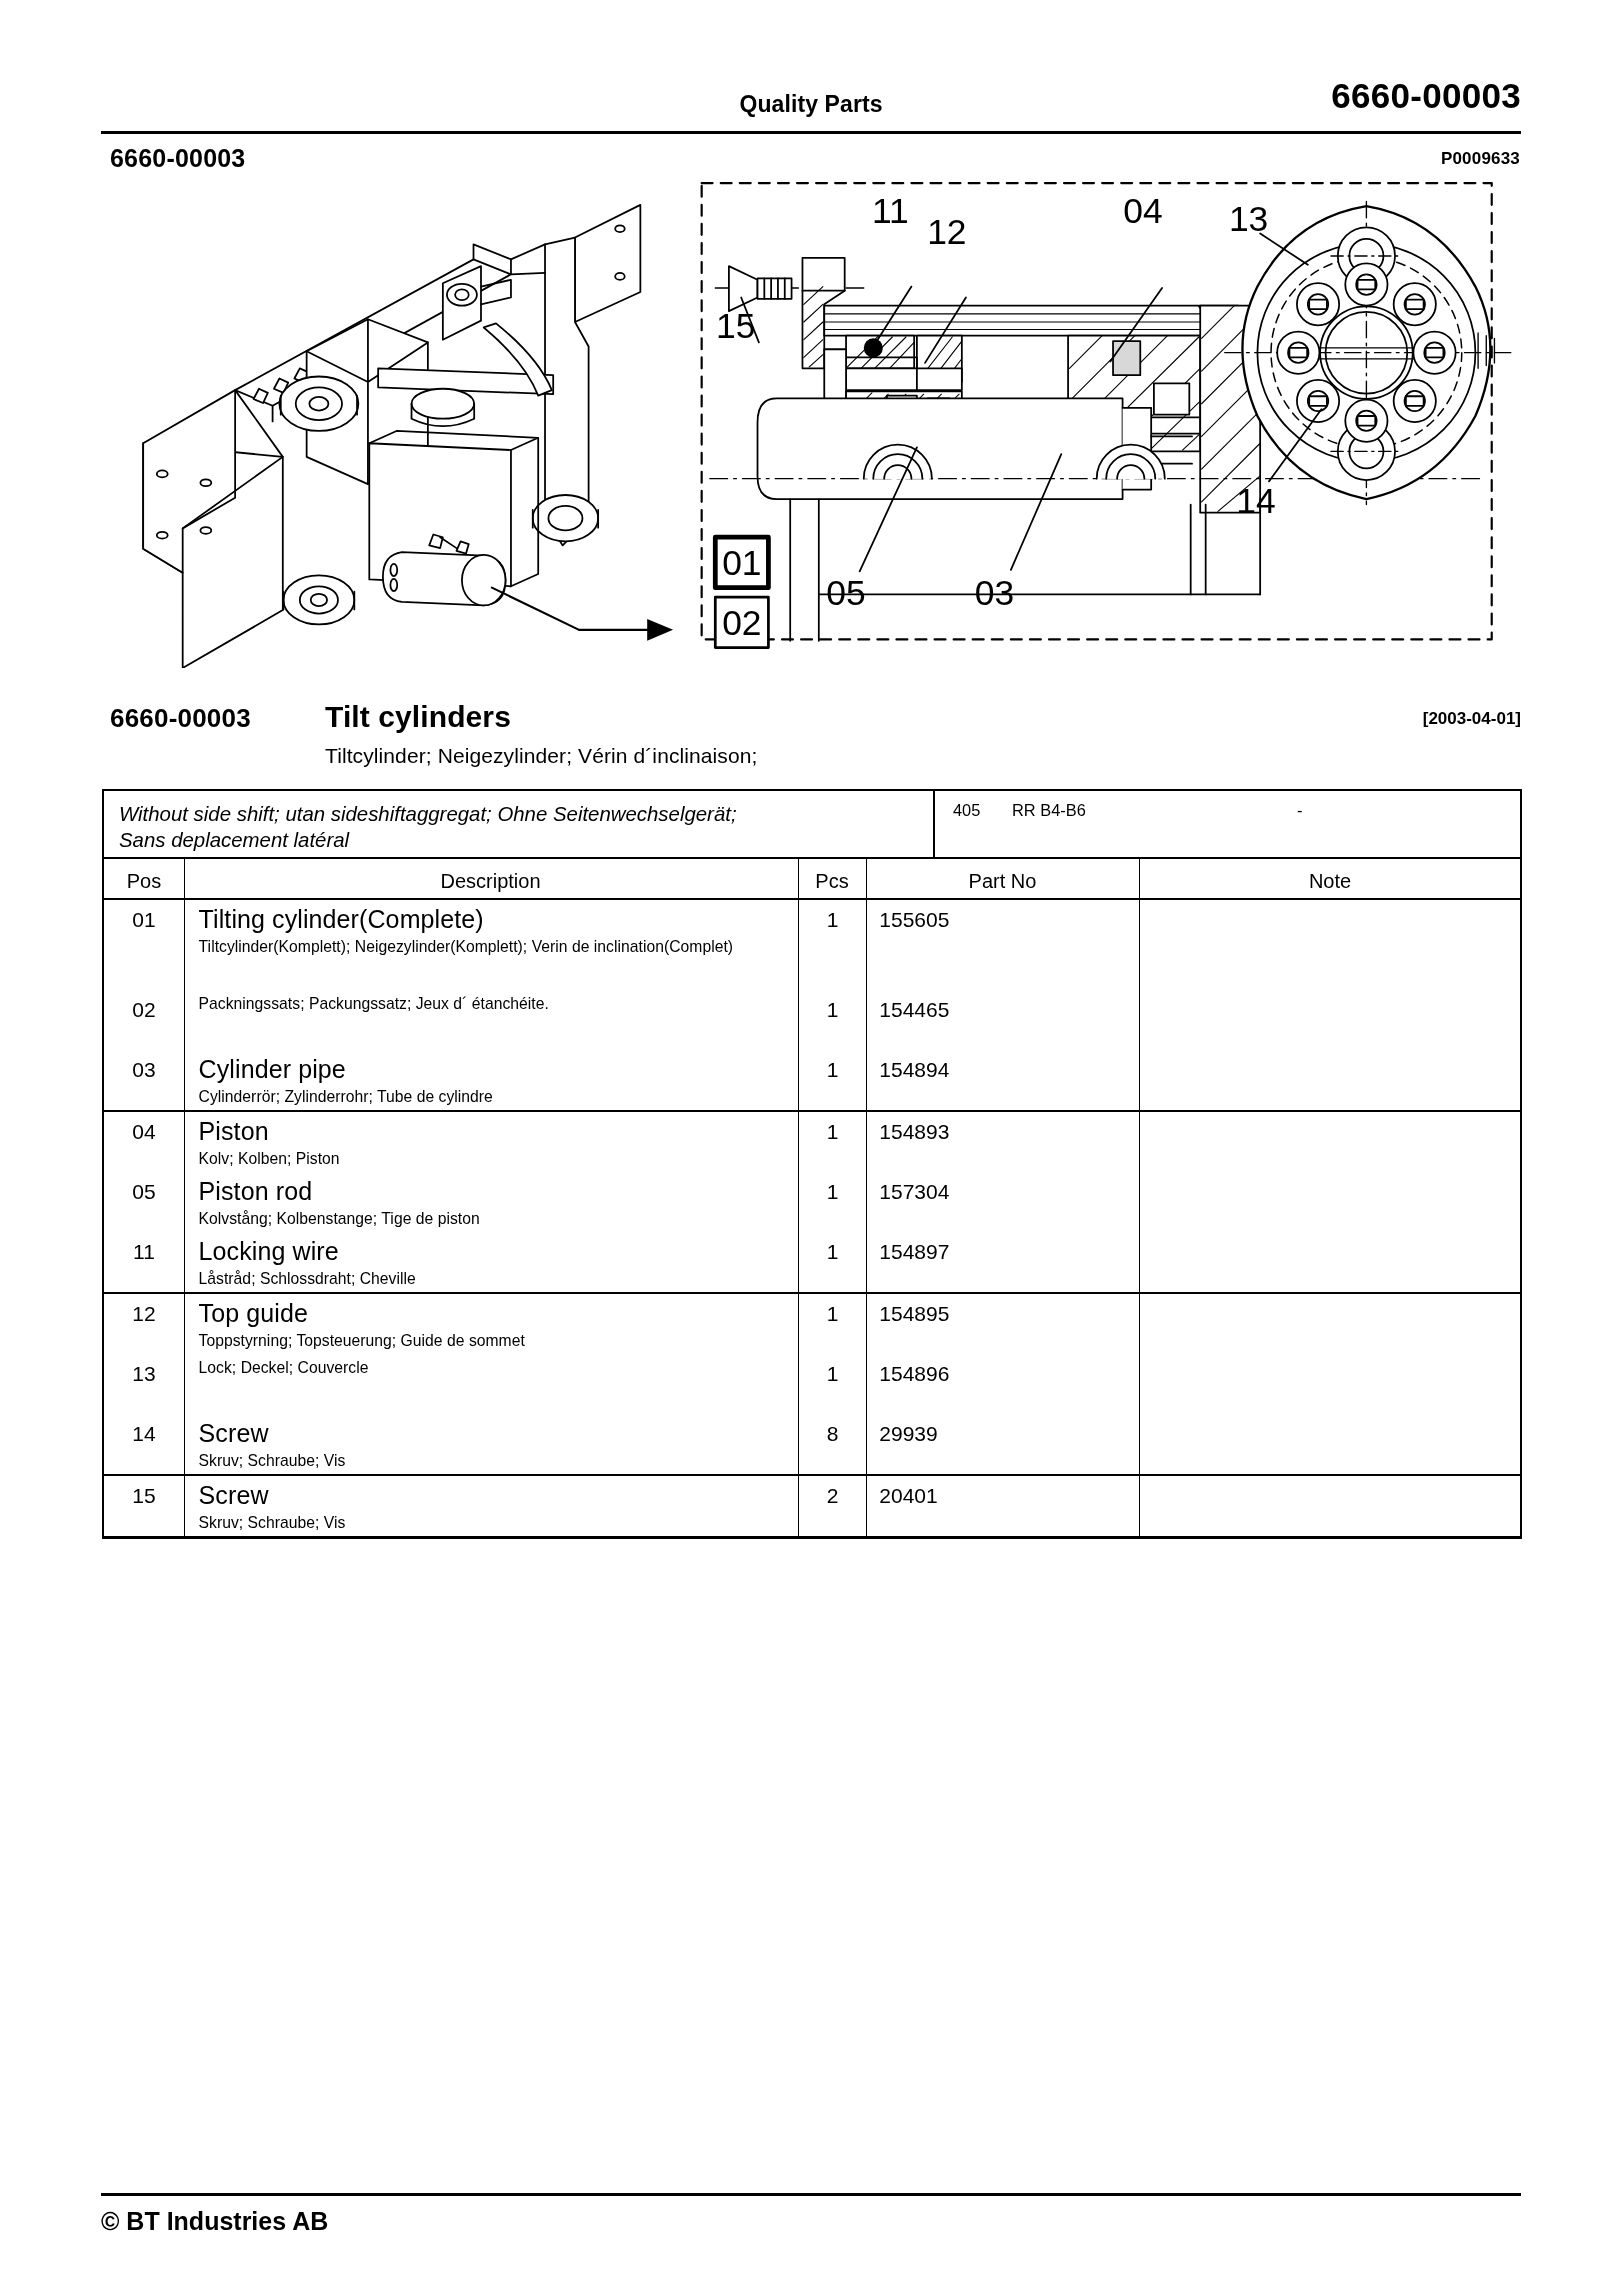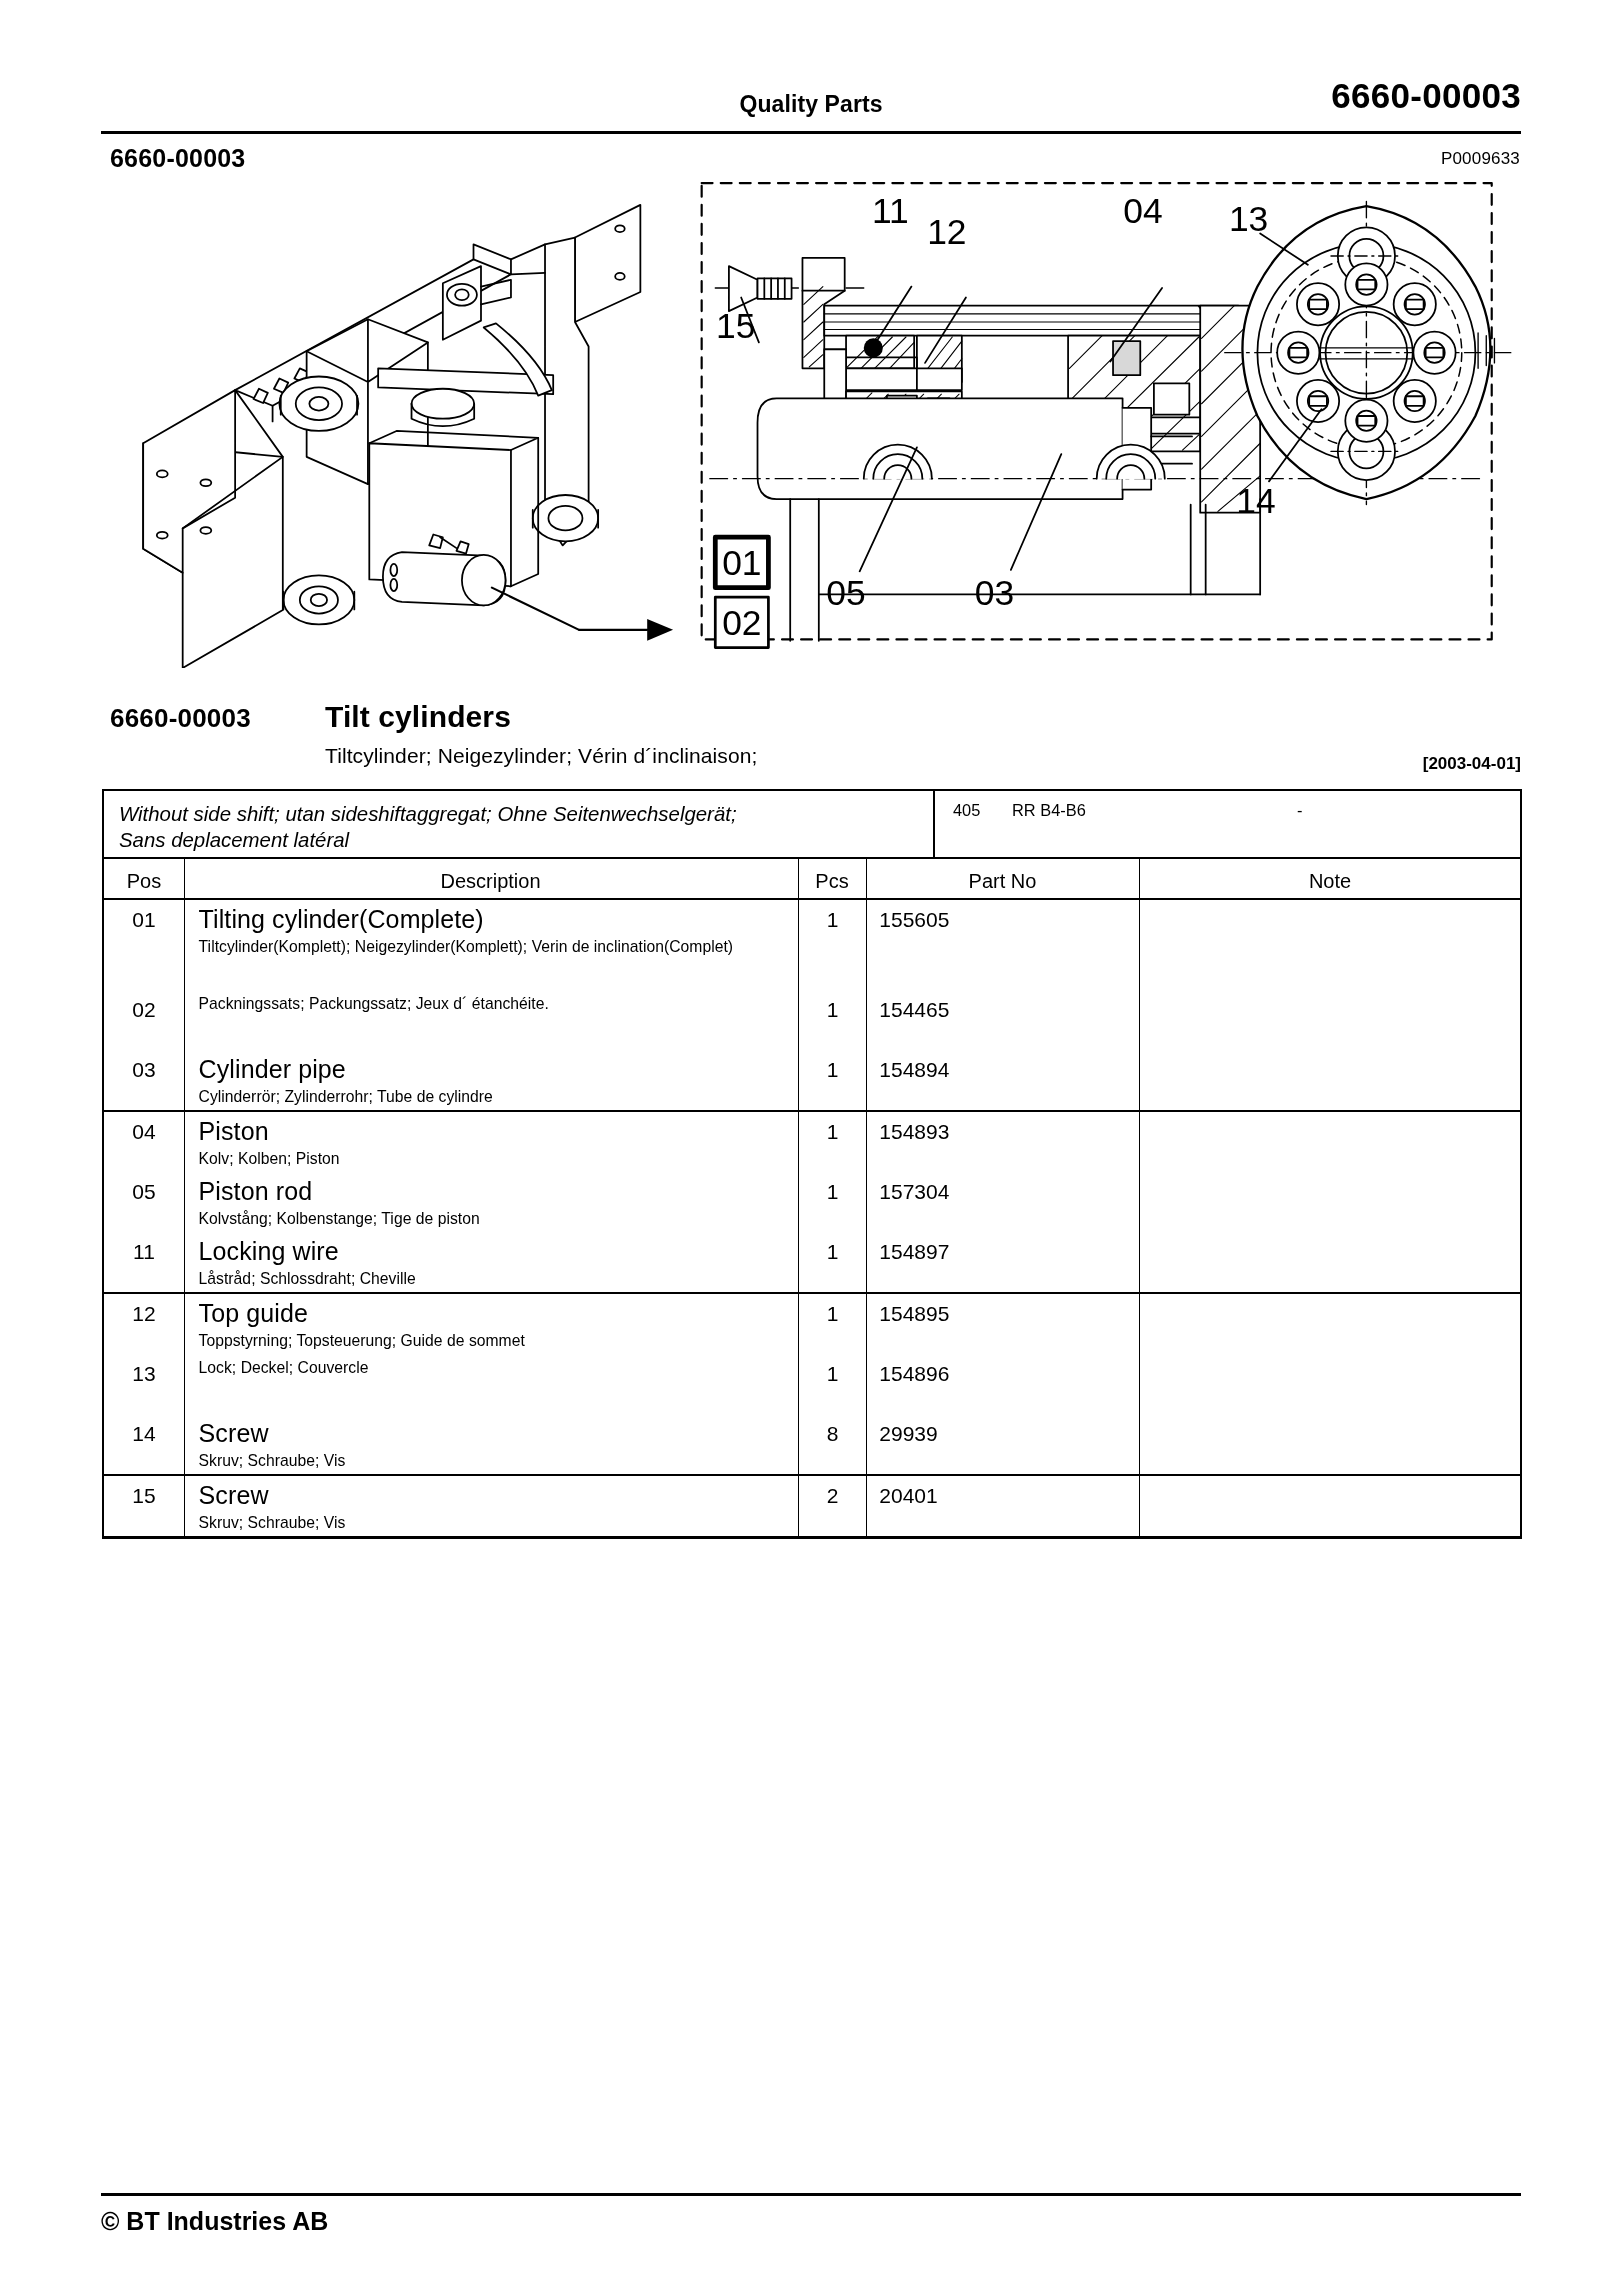--- a/index.html
+++ b/index.html
@@ -64,21 +64,21 @@
     top: 144px;
     font-size: 25px;
     font-weight: bold;
     letter-spacing: 0.2px;
   }
   .fig-id-right {
     position: absolute;
     right: 102px;
     top: 149px;
     font-size: 17px;
-    font-weight: normal;
+    font-weight: bold;
     letter-spacing: 0.2px;
   }
 
   
   .illus {
     position: absolute;
     left: 102px;
     top: 164px;
     width: 1420px;
     height: 504px;
@@ -105,21 +105,20 @@
     left: 215px; top: -3.4px;
     font-size: 30px;
     font-weight: bold;
     letter-spacing: 0.1px;
   }
   .title-date {
     position: absolute;
     right: 0; top: 5.5px;
     font-size: 17px;
     font-weight: bold;
-    margin-top: 45px;
   }
   .title-sub {
     position: absolute;
     left: 325px;
     top: 744px;
     font-size: 21px;
     letter-spacing: 0.1px;
   }
 
   .note-block {

